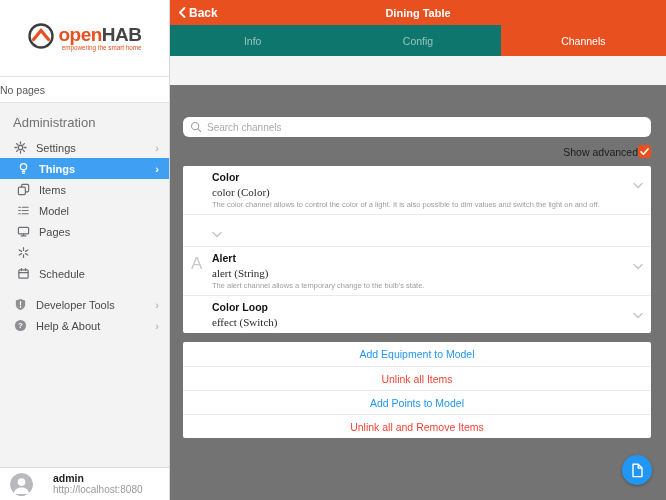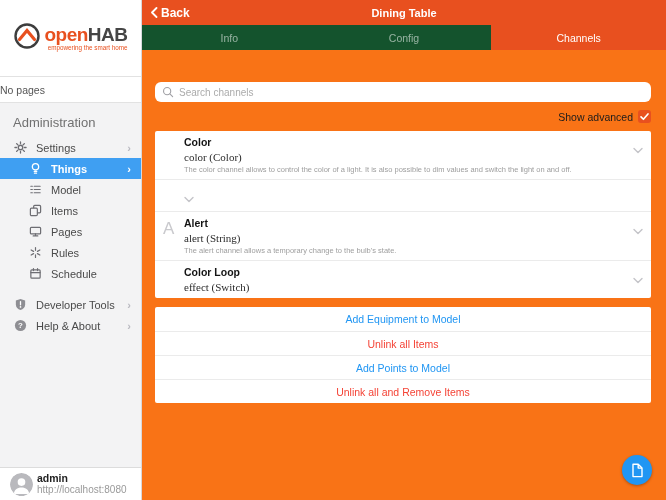--- a/index.html
+++ b/index.html
@@ -1,68 +1,68 @@
 <!DOCTYPE html>
 <html><head>
 <meta charset="utf-8">
 <style>
   * { margin:0; padding:0; box-sizing:border-box; }
   html,body { width:666px; height:500px; overflow:hidden;
     font-family:"Liberation Sans", sans-serif; background:#f4f4f5; }
   .app { display:flex; width:666px; height:500px; }
 
   
-  .sidebar { width:142px; height:100%; background:#f3f3f4; border-right:1px solid #d8d8dc;
+  .sidebar { width:170px; height:100%; background:#f3f3f4; border-right:1px solid #d8d8dc;
     display:flex; flex-direction:column; }
   .logo-area { background:#fff; height:76px; display:flex; align-items:center; justify-content:center; }
   .logo { display:flex; align-items:center; gap:3px; }
   .logo-text { display:flex; flex-direction:column; line-height:1; }
   .logo-word { font-size:19px; font-weight:700; letter-spacing:-0.5px; }
   .logo-word .o-open { color:#e8501f; }
   .logo-word .o-hab { color:#454545; font-weight:600; }
   .logo-tagline { font-size:6.3px; color:#e8501f; text-align:right; margin-top:1px; }
   .no-pages { background:#fff; border-top:1px solid #e2e2e2; border-bottom:1px solid #e2e2e2;
     height:27px; display:flex; align-items:center; padding-left:0;
     font-size:10.5px; color:#555; }
   .menu { flex:1; padding-top:7px; }
   .menu-section { font-size:13px; color:#707070; padding:5px 13px 7px; }
   .m-item { height:21px; display:flex; align-items:center; padding:0 10px 0 13px;
     font-size:11px; color:#4a4a4a; cursor:pointer; }
   .m-item .mi-icon { width:14px; height:14px; display:flex; align-items:center; justify-content:center; margin-right:9px; flex:none; }
-  .m-item.sub { padding-left:28px; }
+  .m-item.sub { padding-left:16px; }
   .m-item .mi-label { flex:1; }
   .m-chevron { color:#b9b9c0; font-size:11px; font-weight:700; }
   .m-item.active { background:#3f9ff2; color:#fff; font-weight:700; }
   .m-item.active .m-chevron { color:#fff; }
   .m-gap { height:10px; }
   .user-area { background:#fff; border-top:1px solid #dcdcdc; height:33px;
-    display:flex; align-items:center; padding:0 10px; gap:4px; }
+    display:flex; align-items:center; padding:0 10px; gap:20px; }
   .avatar { width:23px; height:23px; border-radius:50%; overflow:hidden; flex:none; }
   .user-name { font-size:10.5px; font-weight:700; color:#222; line-height:1.2; }
   .user-url { font-size:10px; color:#9a9a9a; line-height:1.2; }
 
   
   .main { flex:1; display:flex; flex-direction:column; position:relative; }
   .navbar { height:25px; background:#e8501f; display:flex; align-items:center; position:relative; flex:none; }
   .back-btn { display:flex; align-items:center; gap:3px; color:#fff; font-size:12px; font-weight:600;
     padding-left:8px; cursor:pointer; z-index:2; }
   .nav-title { position:absolute; left:0; right:0; text-align:center; color:#fff;
     font-size:11px; font-weight:700; }
-  .tabbar { height:25px; background:#14532d; display:flex; flex:none; }
+  .tabbar { height:31px; background:#0f766e; display:flex; flex:none; }
   .tab { flex:1; display:flex; align-items:center; justify-content:center;
     font-size:10.5px; color:rgba(255,255,255,0.55); cursor:pointer; }
   .tab.active { background:#e8501f; color:#fff; }
 
-  .content { flex:1; background:#f97316; position:relative; padding:0 15px 0 13px; }
+  .content { flex:1; background:#737373; position:relative; padding:0 15px 0 13px;margin-top:29px; }
   .searchbar { margin-top:32px; height:20px; background:#fff; border-radius:6px;
     display:flex; align-items:center; padding:0 7px; gap:5px; }
   .searchbar input { border:none; outline:none; flex:1; font-size:10px; color:#333;
     font-family:"Liberation Sans", sans-serif; background:transparent; }
   .searchbar input::placeholder { color:#ababab; }
-  .advanced-row { margin-top:8px; display:flex; justify-content:flex-end; align-items:flex-end; gap:5px; }
+  .advanced-row { margin-top:8px; display:flex; justify-content:flex-end; align-items:flex-end; }
   .advanced-label { font-size:10.5px; color:#1c1c1c; }
   .checkbox { width:13px; height:13px; background:#e8501f; border-radius:3px;
     display:flex; align-items:center; justify-content:center; cursor:pointer; }
 
   .card { background:#fff; border-radius:2px; margin-top:8px; }
   .ch-row { display:flex; padding:5px 8px 4px; gap:0; position:relative; }
   .ch-row + .ch-row { border-top:1px solid #ebebeb; }
   .ch-icon { width:21px; height:21px; flex:none; position:relative; margin-top:1px; }
   .color-wheel { width:21px; height:21px; border-radius:50%;
     background:conic-gradient(#e53935,#fb8c00,#fdd835,#8bc34a,#43a047,#00acc1,#1e88e5,#5e35b1,#d81b60,#e53935); }
@@ -128,54 +128,53 @@
             <circle cx="7" cy="5.2" r="3.4"></circle>
             <path d="M5.6 10h2.8M5.9 12h2.2"></path>
           </svg>
         </span>
         <span class="mi-label">Things</span>
         <span class="m-chevron">›</span>
       </div>
 
       <div class="m-item sub">
         <span class="mi-icon">
-          <svg width="13" height="13" viewBox="0 0 14 14" stroke="#6e6e73" stroke-width="1.3" fill="none" stroke-linecap="round">
-            <path d="M2 3.5h1.6M5.6 3.5h6.4M2 7h1.6M5.6 7h6.4M2 10.5h1.6M5.6 10.5h6.4"></path>
-          </svg>
-        </span>
-        <span class="mi-label">Model</span>
-      </div>
-
-      <div class="m-item sub">
-        <span class="mi-icon">
           <svg width="13" height="13" viewBox="0 0 14 14" stroke="#6e6e73" stroke-width="1.3" fill="none" stroke-linejoin="round">
             <rect x="1.5" y="4.5" width="7.5" height="8" rx="1.2"></rect>
             <path d="M5 4.5V2.6c0-.6.5-1.1 1.1-1.1h5.3c.6 0 1.1.5 1.1 1.1v5.8c0 .6-.5 1.1-1.1 1.1H9"></path>
           </svg>
         </span>
         <span class="mi-label">Items</span>
       </div>
 
       <div class="m-item sub">
         <span class="mi-icon">
+          <svg width="13" height="13" viewBox="0 0 14 14" stroke="#6e6e73" stroke-width="1.3" fill="none" stroke-linecap="round">
+            <path d="M2 3.5h1.6M5.6 3.5h6.4M2 7h1.6M5.6 7h6.4M2 10.5h1.6M5.6 10.5h6.4"></path>
+          </svg>
+        </span>
+        <span class="mi-label">Model</span>
+      </div>
+
+      <div class="m-item sub">
+        <span class="mi-icon">
           <svg width="13" height="13" viewBox="0 0 14 14" stroke="#6e6e73" stroke-width="1.3" fill="none" stroke-linecap="round" stroke-linejoin="round">
             <rect x="1.5" y="2.5" width="11" height="7" rx="1"></rect>
             <path d="M7 9.5v2M4.5 11.8h5"></path>
           </svg>
         </span>
         <span class="mi-label">Pages</span>
       </div>
 
       <div class="m-item sub">
         <span class="mi-icon">
           <svg width="13" height="13" viewBox="0 0 14 14" stroke="#6e6e73" stroke-width="1.3" fill="none" stroke-linecap="round">
             <path d="M7 1.6v3M7 9.4v3M2.3 4.3l2.6 1.5M9.1 8.2l2.6 1.5M2.3 9.7l2.6-1.5M9.1 5.8l2.6-1.5"></path>
           </svg>
         </span>
-        <span class="mi-label">Rules</span>
       </div>
 
       <div class="m-item sub">
         <span class="mi-icon">
           <svg width="13" height="13" viewBox="0 0 14 14" stroke="#6e6e73" stroke-width="1.3" fill="none" stroke-linecap="round" stroke-linejoin="round">
             <rect x="2" y="3" width="10" height="9" rx="1"></rect>
             <path d="M2 6h10M4.8 1.6v2.2M9.2 1.6v2.2"></path>
           </svg>
         </span>
         <span class="mi-label">Schedule</span>

